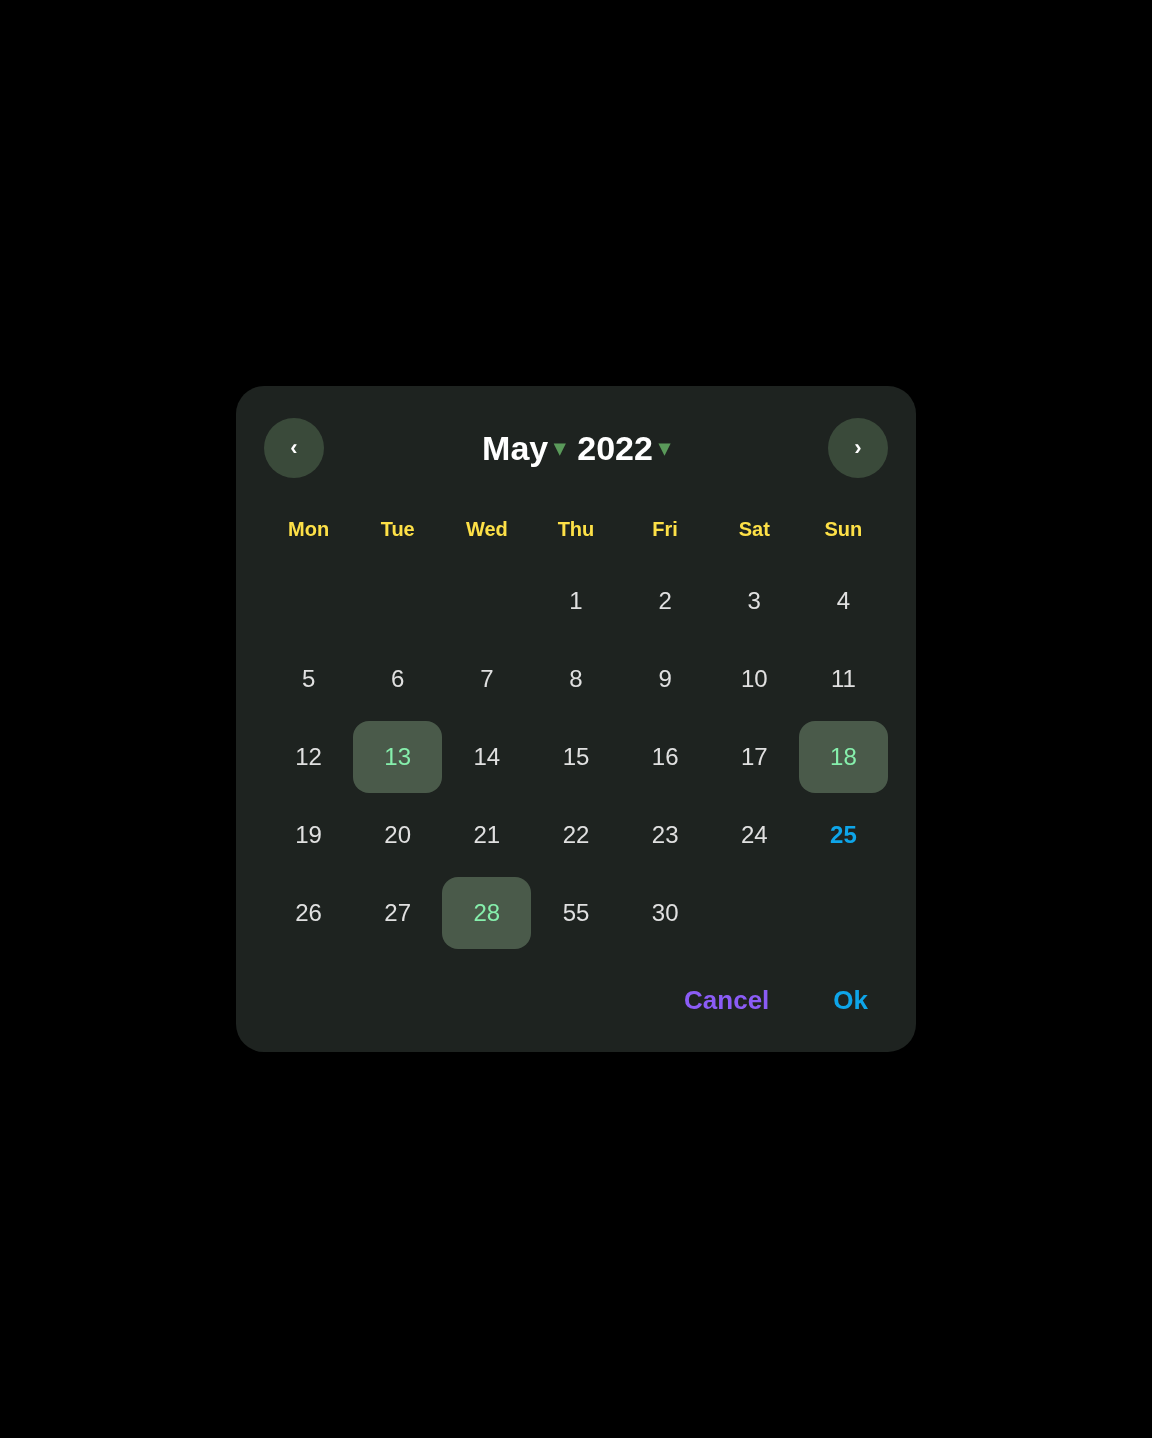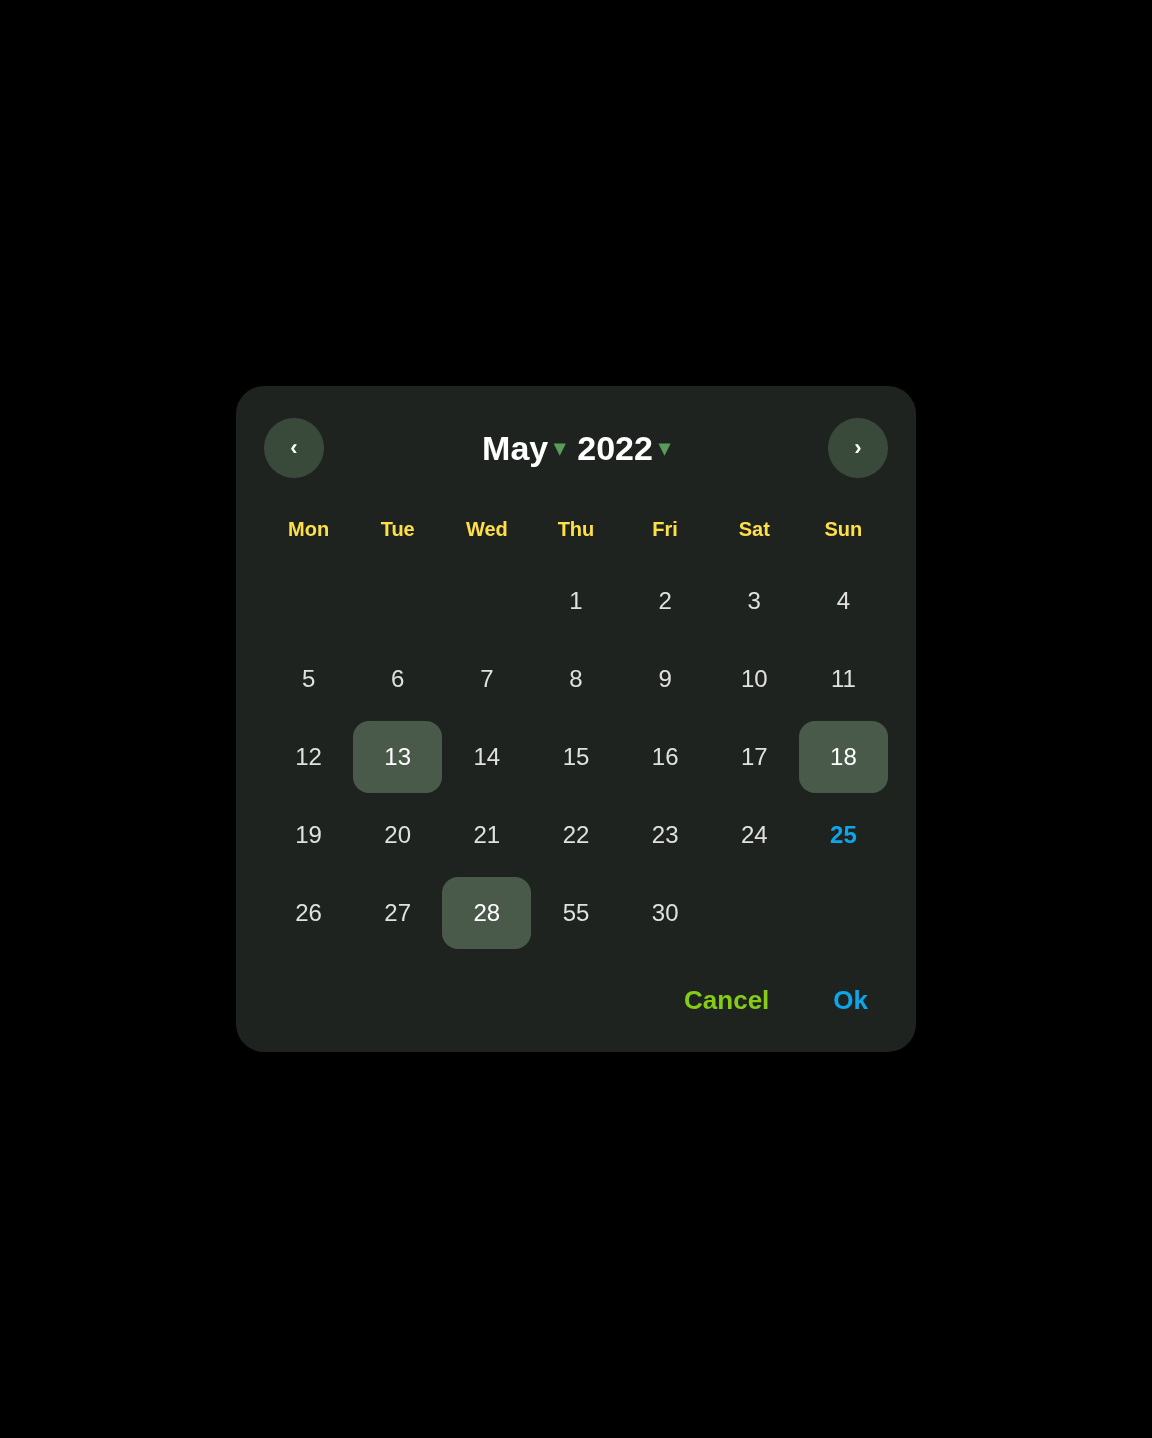--- a/index.html
+++ b/index.html
@@ -107,21 +107,21 @@
     }
 
     .day-cell:empty {
       cursor: default;
     }
 
     .day-cell.selected {
       background: #4a5a4a;
       border-radius: 16px;
       font-weight: 500;
-      color: #ffffff;
+      color: #86efac;
     }
 
     .day-cell.highlighted {
       color: #0ea5e9;
       font-weight: 600;
     }
 
     
     .dialog-footer {
       display: flex;
@@ -134,21 +134,21 @@
     .footer-btn {
       font-size: 26px;
       font-weight: 600;
       background: none;
       border: none;
       cursor: pointer;
       padding: 8px 12px;
     }
 
     .cancel-btn {
-      color: #84cc16;
+      color: #8b5cf6;
     }
 
     .ok-btn {
       color: #0ea5e9;
     }
   </style>
 </head>
 <body>
 
 <div class="dialog">

